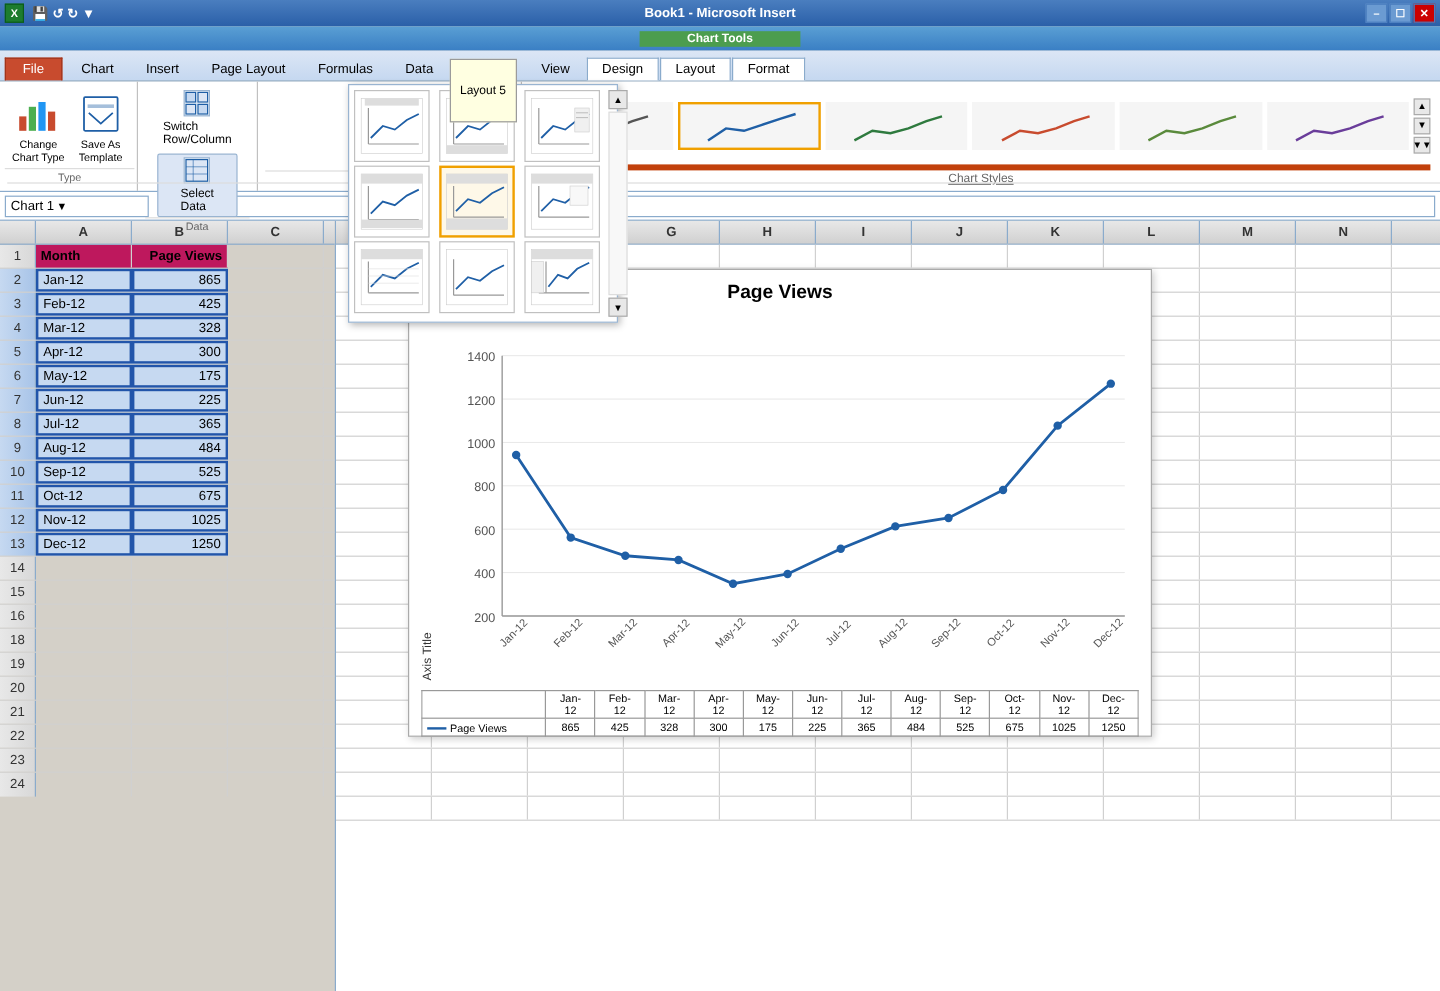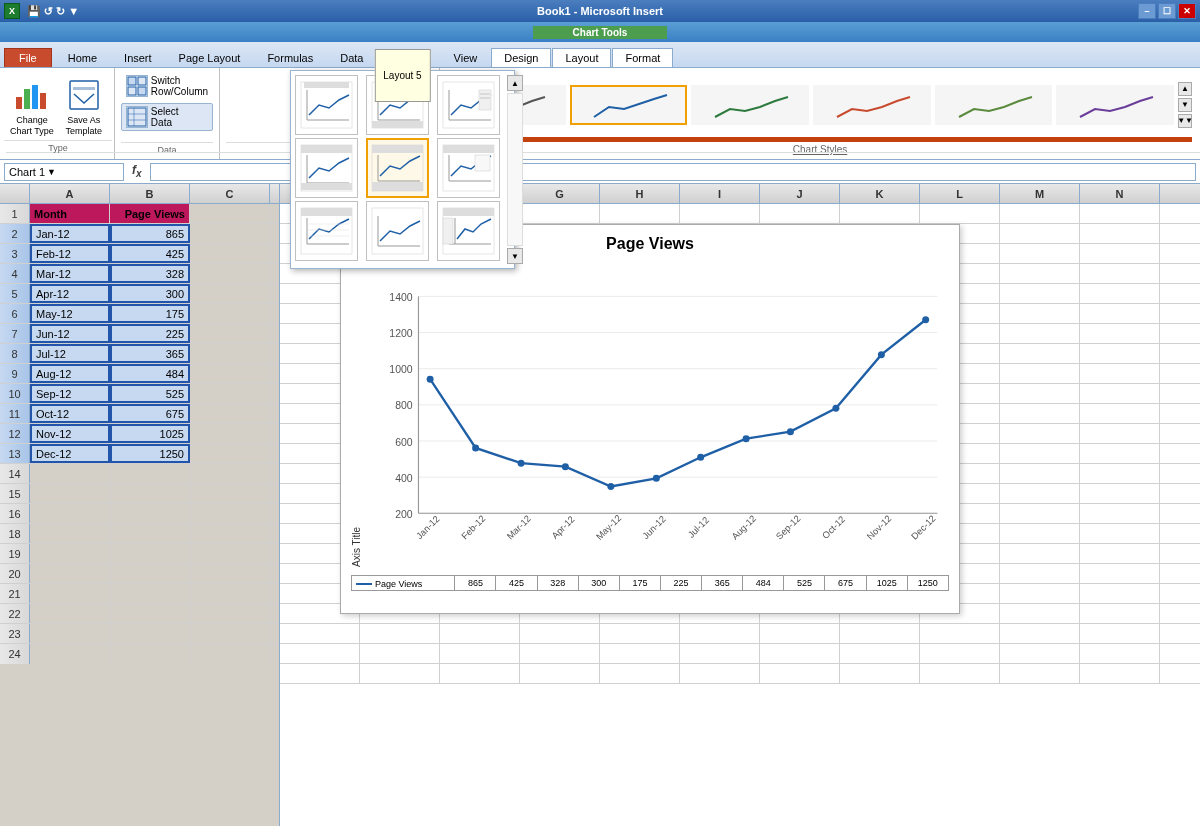--- a/index.html
+++ b/index.html
@@ -122,21 +122,21 @@
       border-radius: 2px;
     }
     .ribbon-btn-label {
       font-size: 9px;
       text-align: center;
       color: #000;
       line-height: 1.2;
     }
     .data-btn {
       display: flex;
-      flex-direction: row;
+      flex-direction: column;
       align-items: center;
       gap: 3px;
       cursor: pointer;
       padding: 2px 4px;
       border: 1px solid transparent;
       border-radius: 2px;
       font-size: 10px;
     }
     .data-btn-icon {
       width: 22px; height: 22px;
@@ -394,21 +394,21 @@
     <div class="title-btn" style="background:#c00;">✕</div>
   </div>
 </div>
 
 <div class="chart-tools-bar">
   <span class="chart-tools-label">Chart Tools</span>
 </div>
 
 <div class="ribbon-tabs">
   <div class="ribbon-tab file-tab">File</div>
-  <div class="ribbon-tab">Home</div>
+  <div class="ribbon-tab">Chart</div>
   <div class="ribbon-tab">Insert</div>
   <div class="ribbon-tab">Page Layout</div>
   <div class="ribbon-tab">Formulas</div>
   <div class="ribbon-tab">Data</div>
   <div class="ribbon-tab">Review</div>
   <div class="ribbon-tab">View</div>
   <div class="ribbon-tab chart-tab active">Design</div>
   <div class="ribbon-tab chart-tab">Layout</div>
   <div class="ribbon-tab chart-tab">Format</div>
 </div>
@@ -1180,20 +1180,35 @@
             <text x="403" y="210" text-anchor="middle" font-size="8" fill="#555" transform="rotate(-45,403,210)">Oct-12</text>
             <text x="442" y="210" text-anchor="middle" font-size="8" fill="#555" transform="rotate(-45,442,210)">Nov-12</text>
             <text x="480" y="210" text-anchor="middle" font-size="8" fill="#555" transform="rotate(-45,480,210)">Dec-12</text>
           </svg>
         </div>
       </div>
 
       <div style="margin-top:2px;overflow-x:auto;">
         <table class="data-table">
           <tbody>
+              <tr>
+            <td style="text-align:left;padding:1px 4px;"></td>
+            <td>Jan-<br>12</td>
+            <td>Feb-<br>12</td>
+            <td>Mar-<br>12</td>
+            <td>Apr-<br>12</td>
+            <td>May-<br>12</td>
+            <td>Jun-<br>12</td>
+            <td>Jul-<br>12</td>
+            <td>Aug-<br>12</td>
+            <td>Sep-<br>12</td>
+            <td>Oct-<br>12</td>
+            <td>Nov-<br>12</td>
+            <td>Dec-<br>12</td>
+          </tr>
           <tr>
             <td style="text-align:left;padding:1px 4px;">
               <span style="display:inline-flex;align-items:center;gap:3px;">
                 <span style="display:inline-block;width:16px;height:2px;background:#1f5fa6;vertical-align:middle;"></span>
                 <span>Page Views</span>
               </span>
             </td>
             <td>865</td>
             <td>425</td>
             <td>328</td>

